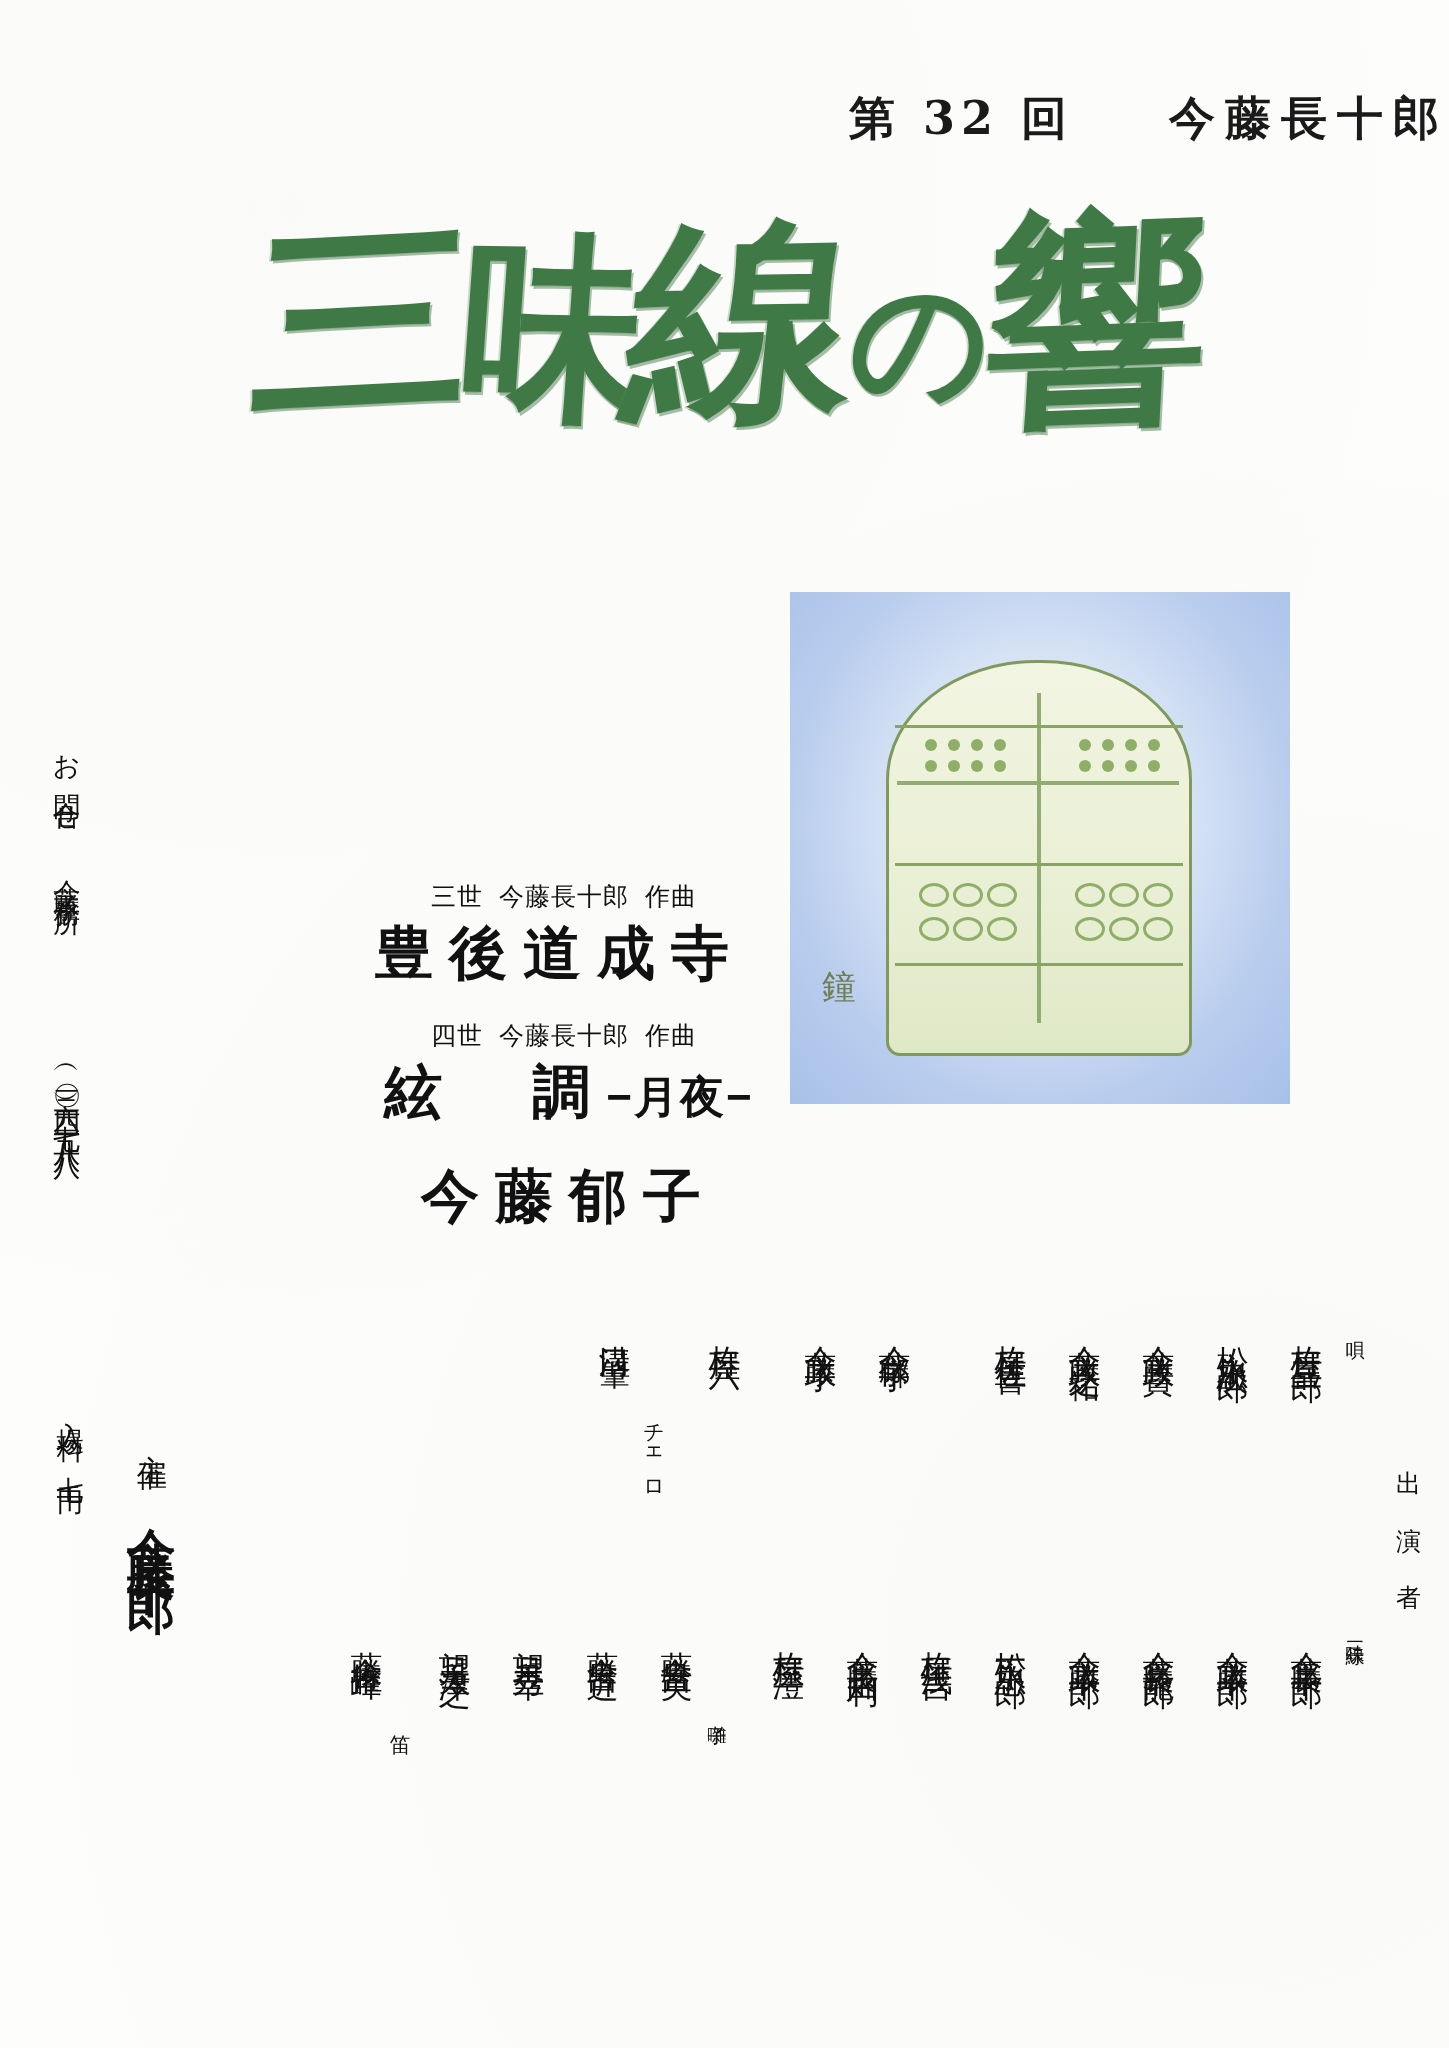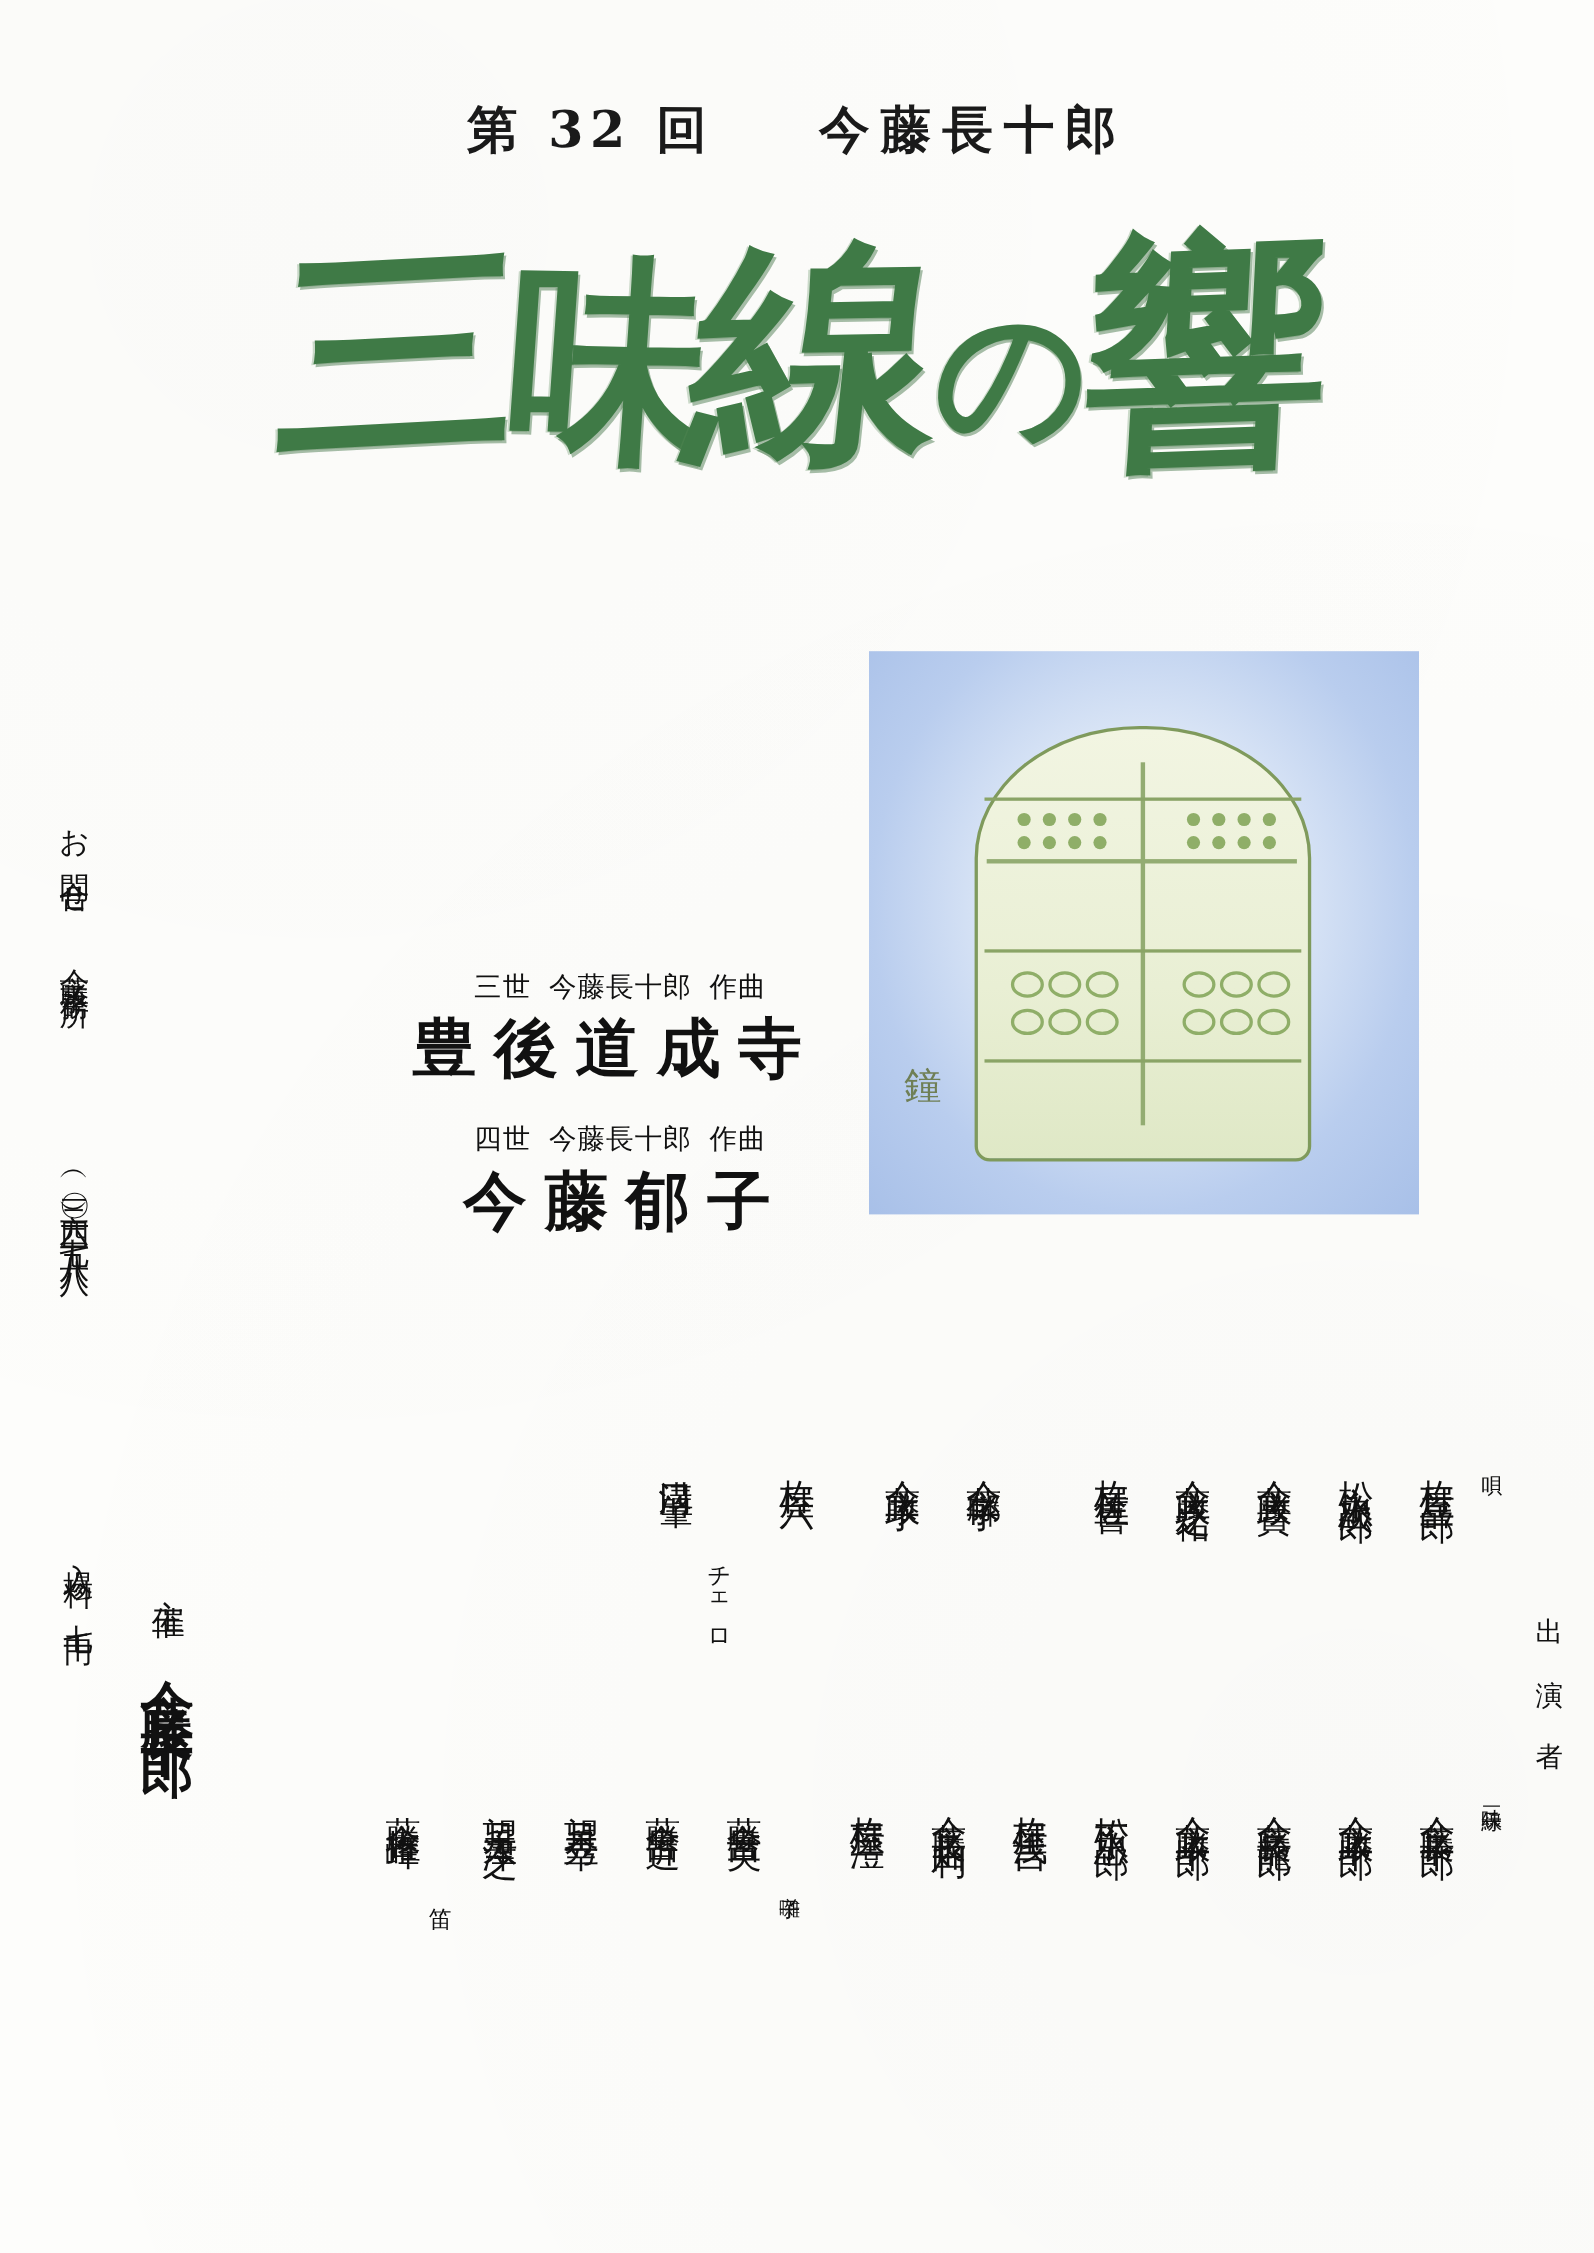--- a/index.html
+++ b/index.html
@@ -29,21 +29,21 @@
       radial-gradient(circle at 85% 80%, rgba(0,0,0,0.015), transparent 65%);
     pointer-events: none;
   }
 
   
   .header-line {
     position: absolute;
     top: 88px;
     left: 0;
     width: 1449px;
-    text-align: center;
+    text-align: right;
     font-size: 46px;
     letter-spacing: 10px;
     font-weight: 700;
     color: #1a1a1a;
     font-family: "DejaVu Serif", "Liberation Serif", serif;
   }
   .header-line .num {
     letter-spacing: 6px;
   }
   .header-line .gap {
@@ -331,20 +331,23 @@
 
 
   <div class="program">
     <div class="prog-credit">
       <span>三世</span><span class="sp"></span><span>今藤長十郎</span><span class="sp"></span><span>作曲</span>
     </div>
     <div class="prog-title">豊後道成寺</div>
 
     <div class="prog-credit">
       <span>四世</span><span class="sp"></span><span>今藤長十郎</span><span class="sp"></span><span>作曲</span>
+    </div>
+    <div class="prog-title indent">
+      <span>絃　調</span><span class="sub">−月夜−</span>
     </div>
 
     <div class="prog-title indent">今藤郁子</div>
   </div>
 
   <div class="bell-art">
     <div class="bell">
       <div class="bell-band b-a"></div>
       <div class="bell-band b-b"></div>
       <div class="bell-band b-c"></div>

